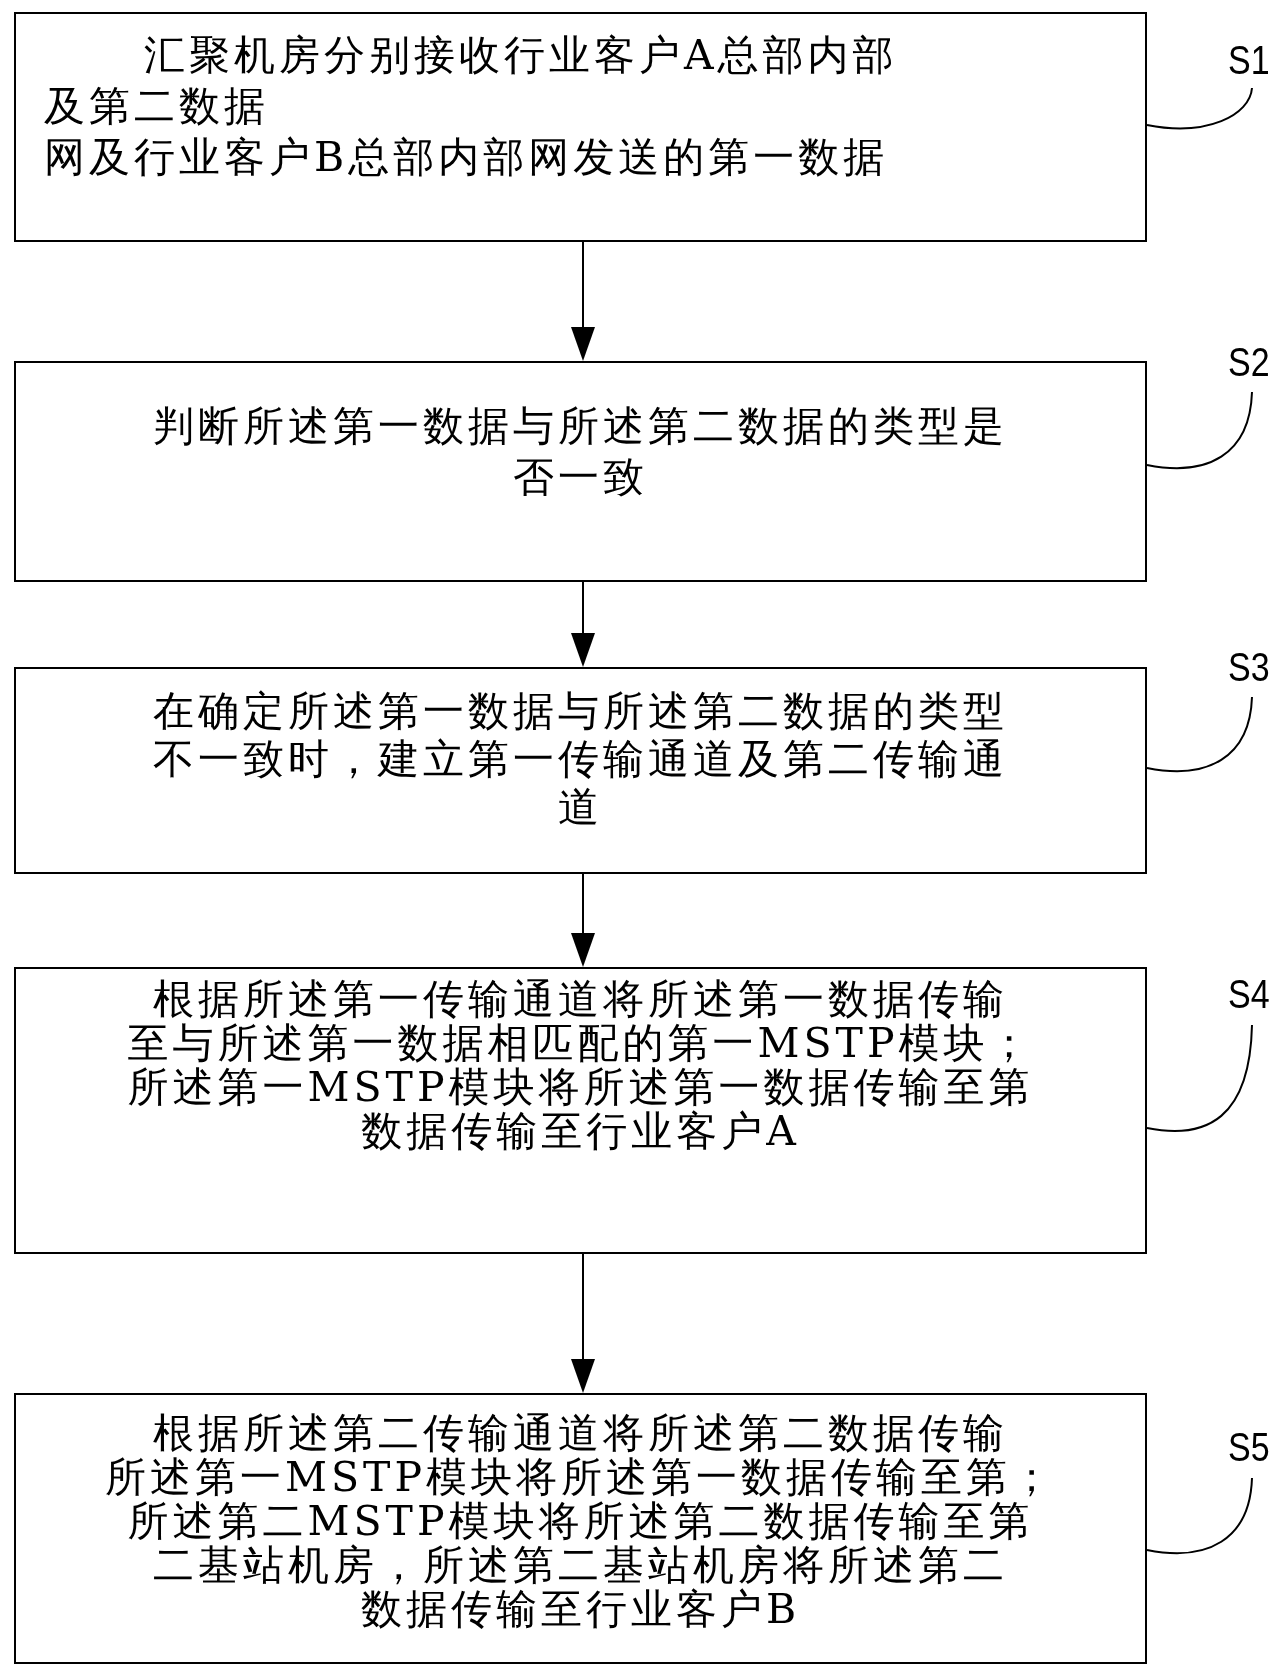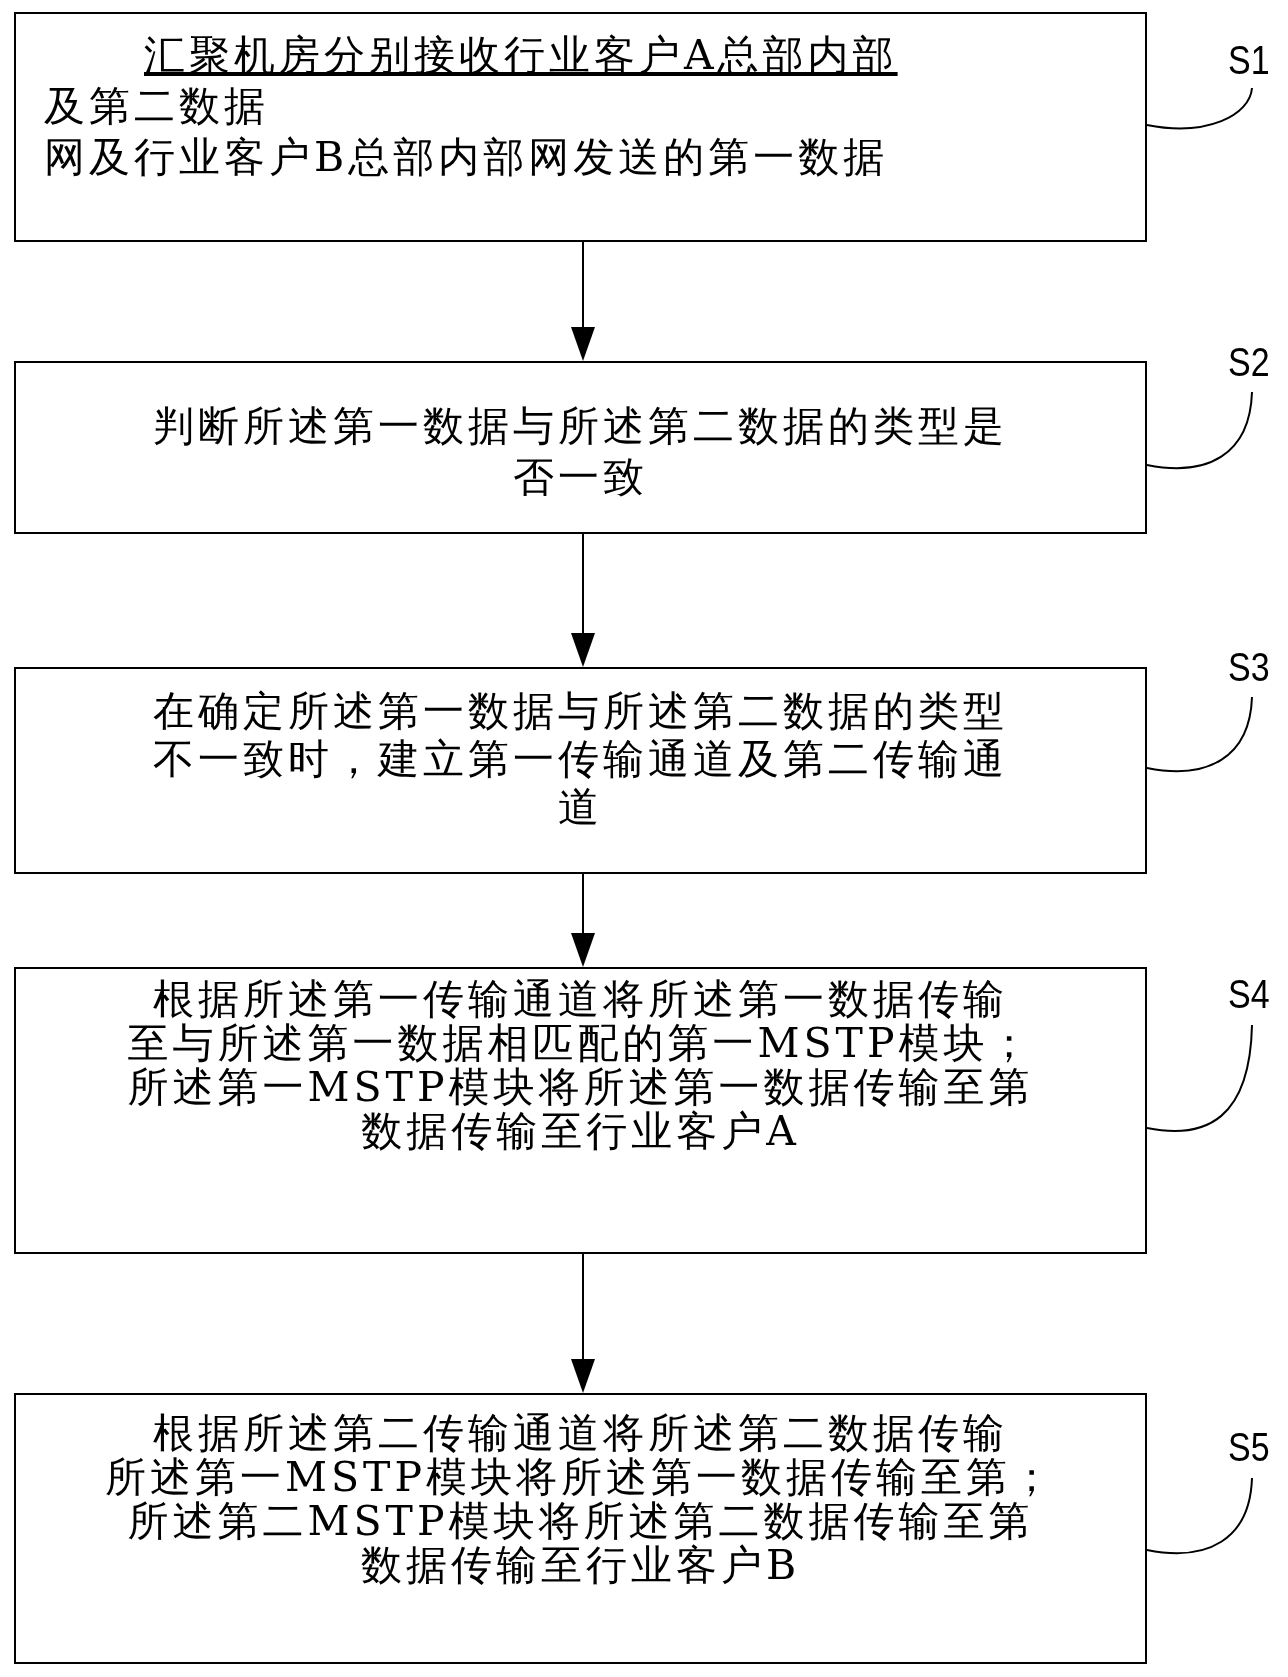--- a/index.html
+++ b/index.html
@@ -5,22 +5,22 @@
   html, body { margin: 0; padding: 0; background: #ffffff; }
   body { width: 1288px; height: 1677px; position: relative; overflow: hidden;
          font-family: "DejaVu Serif", "Liberation Serif", serif; color: #000; }
   .box { position: absolute; left: 14px; width: 1133px; border: 2px solid #000;
          background: #fff; box-sizing: border-box; }
   .box-text { position: absolute; left: 0; right: 0; font-size: 41px; line-height: 51px;
               letter-spacing: 4px; text-align: center; padding: 0 22px; box-sizing: border-box; }
   .line { display: block; white-space: nowrap; }
   #box-s1 { top: 12px; height: 230px; }
   #box-s1 .box-text { top: 16px; text-align: left; padding-left: 28px; }
-  #box-s1 .line.indent { padding-left: 100px; text-decoration: underline; }
-  #box-s2 { top: 361px; height: 173px; }
+  #box-s1 .line.indent { padding-left: 100px; }
+  #box-s2 { top: 361px; height: 221px; }
   #box-s2 .box-text { top: 38px; }
   #box-s3 { top: 667px; height: 207px; }
   #box-s3 .box-text { top: 18px; line-height: 48px; }
   #box-s4 { top: 967px; height: 287px; }
   #box-s4 .box-text { top: 8px; line-height: 44px; }
   #box-s5 { top: 1393px; height: 271px; }
   #box-s5 .box-text { top: 16px; line-height: 44px; }
   .step-label { position: absolute; font-family: "Liberation Sans", "DejaVu Sans", sans-serif;
                 font-size: 40px; transform: scaleX(0.85); transform-origin: left top; }
   svg.connectors { position: absolute; left: 0; top: 0; }
@@ -78,20 +78,21 @@
     <span class="line">所述第一MSTP模块将所述第一数据传输至第</span>
     <span class="line">数据传输至行业客户A</span>
   </div>
 </div>
 
 <div class="box" id="box-s5">
   <div class="box-text">
     <span class="line">根据所述第二传输通道将所述第二数据传输</span>
     <span class="line">所述第一MSTP模块将所述第一数据传输至第；</span>
     <span class="line">所述第二MSTP模块将所述第二数据传输至第</span>
+    <span class="line">二基站机房，所述第二基站机房将所述第二</span>
     <span class="line">数据传输至行业客户B</span>
   </div>
 </div>
 
 <div class="step-label" style="left:1228px; top:38px;">S1</div>
 <div class="step-label" style="left:1228px; top:340px;">S2</div>
 <div class="step-label" style="left:1228px; top:645px;">S3</div>
 <div class="step-label" style="left:1228px; top:972px;">S4</div>
 <div class="step-label" style="left:1228px; top:1425px;">S5</div>
 

